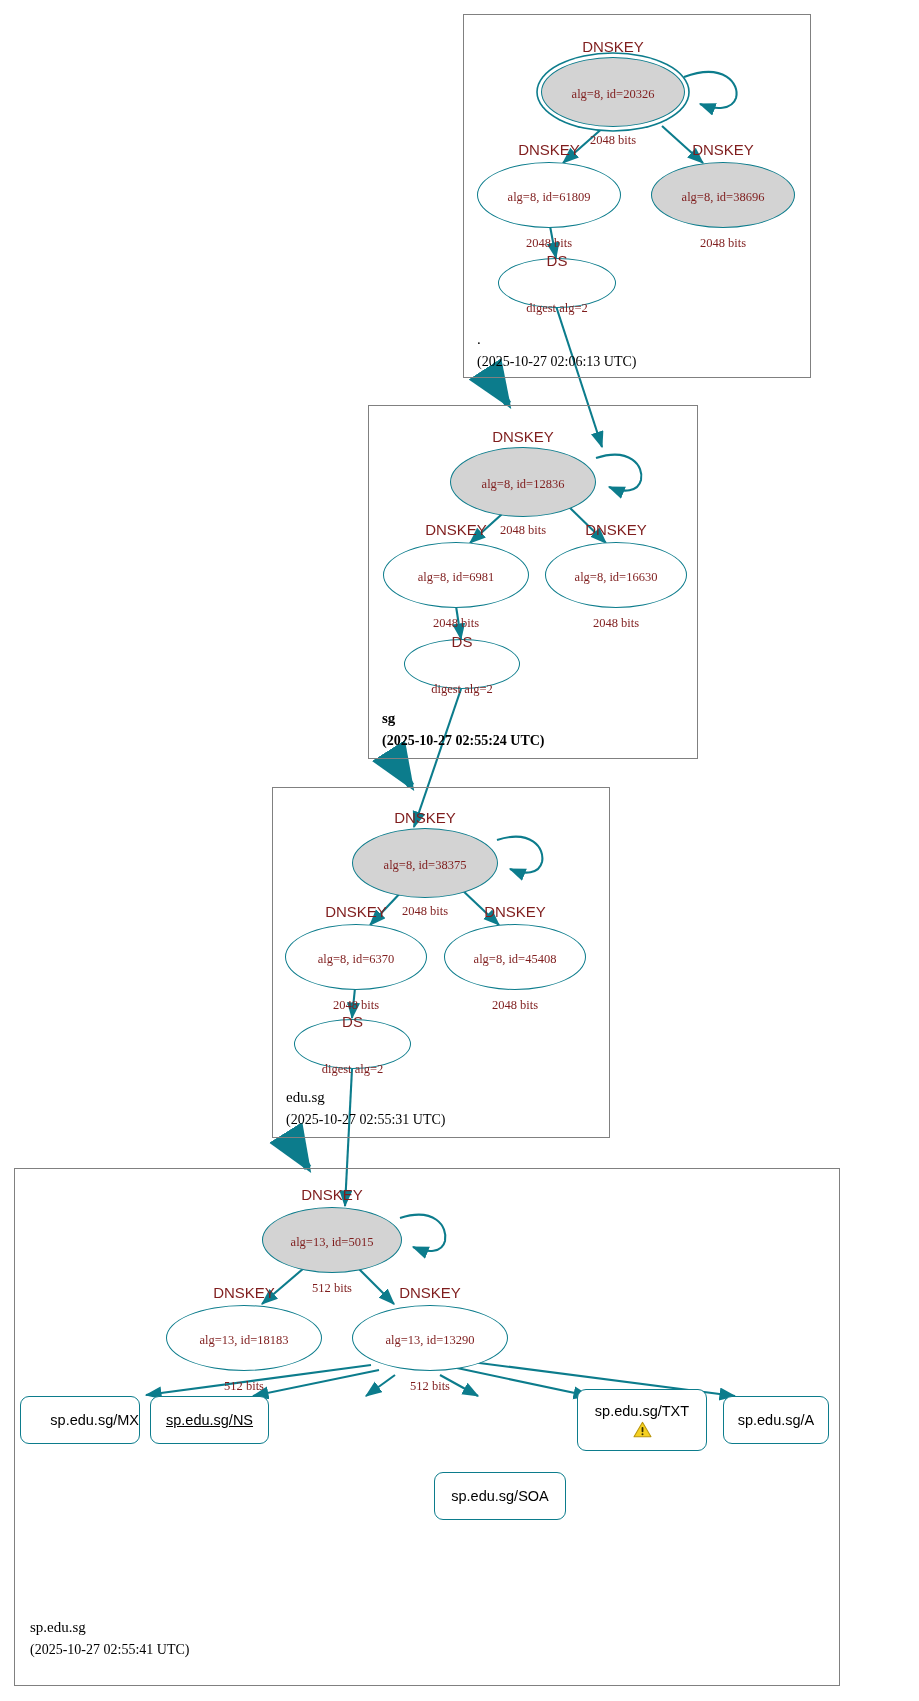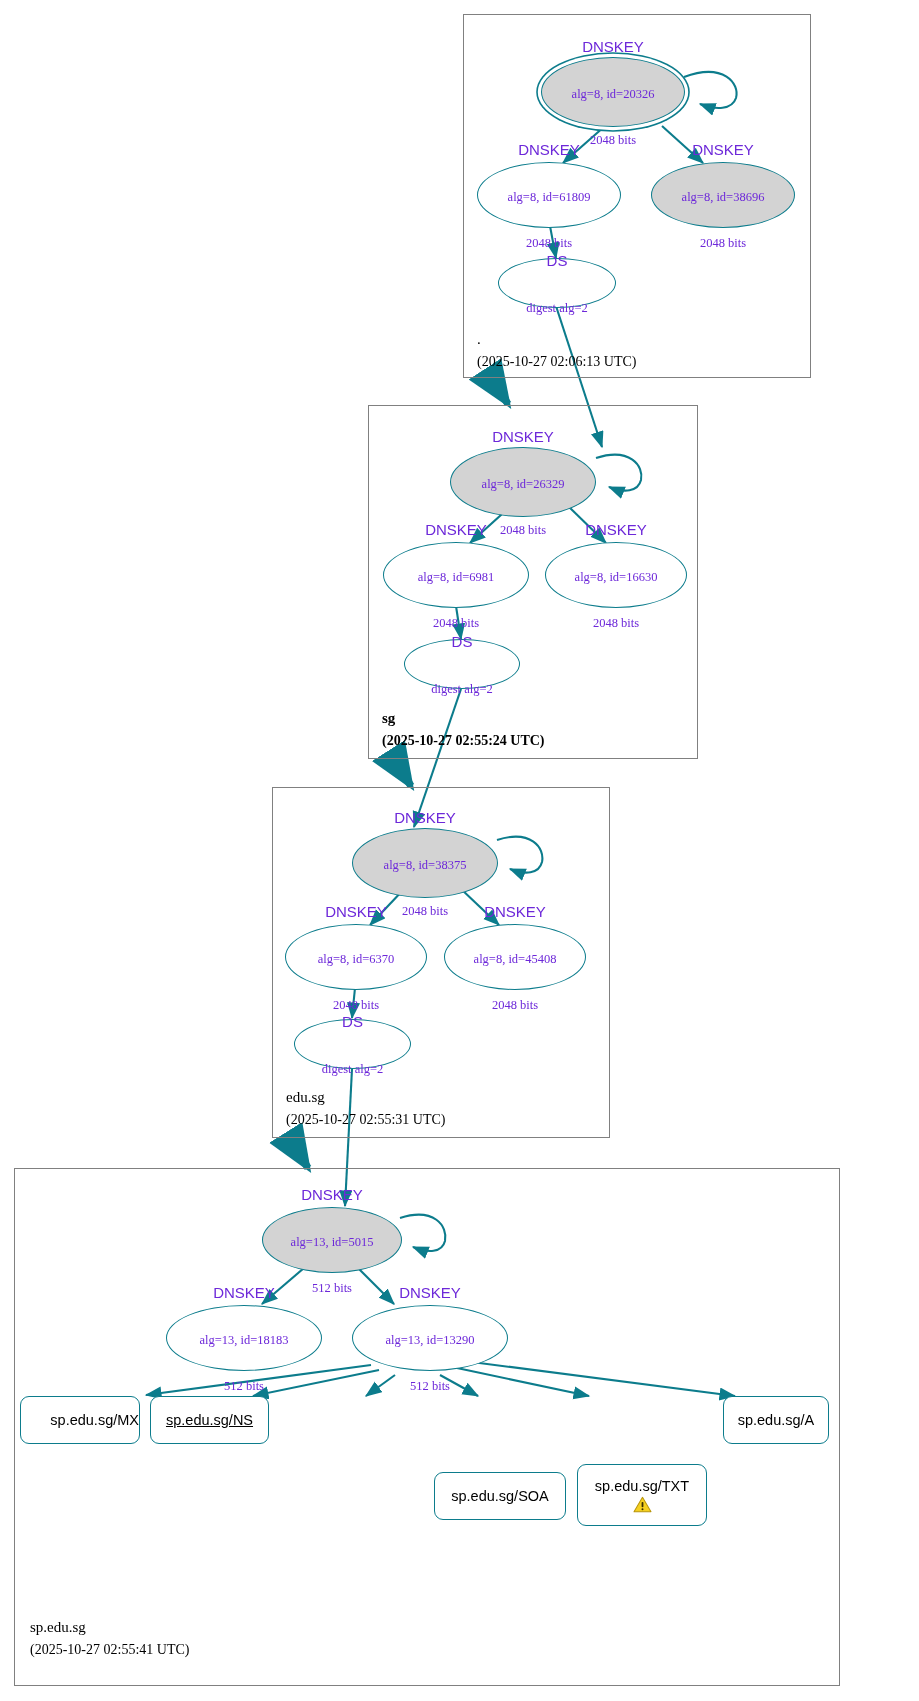--- a/index.html
+++ b/index.html
@@ -4,21 +4,21 @@
 <style>
   html,body{margin:0;padding:0;background:#ffffff;}
   body{font-family:"Liberation Serif", serif;}
   #stage{position:relative;width:919px;height:1701px;overflow:hidden;background:#fff;}
   svg.layer{position:absolute;left:0;top:0;width:919px;height:1701px;}
   .zonebox{position:absolute;border:1px solid #808080;background:transparent;box-sizing:border-box;}
   .zonelabel{position:absolute;font-family:"Liberation Serif", serif;color:#000;white-space:nowrap;}
   .zonelabel .zname{font-size:15px;line-height:18px;display:block;}
   .zonelabel .ztime{font-size:14px;line-height:18px;display:block;margin-top:5px;}
   .node{position:absolute;display:flex;flex-direction:column;align-items:center;justify-content:center;
-        box-sizing:border-box;text-align:center;color:#6d28d9;}
+        box-sizing:border-box;text-align:center;color:#7f1d1d;}
   .ell{border:1.6px solid #0c7c8c;border-radius:50%;background:#ffffff;}
   .ell.gray{background:#d3d3d3;}
   .ell.anchor{box-shadow:0 0 0 3.2px #ffffff, 0 0 0 4.8px #0c7c8c;}
   .n-title{font-family:"Liberation Sans", sans-serif;font-size:15px;line-height:17px;}
   .n-sub{font-family:"Liberation Serif", serif;font-size:12.5px;line-height:14px;margin-top:32px;}
   .rrbox{position:absolute;border:1.6px solid #0c7c8c;border-radius:9px;background:#fff;
          display:flex;flex-direction:column;align-items:center;justify-content:center;}
   .rr-title{font-family:"Liberation Sans", sans-serif;font-size:14.5px;line-height:17px;color:#000;}
   .warn{width:19px;height:17px;margin-top:1px;}
 </style>
@@ -120,21 +120,21 @@
   </div>
 
   <div class="zonebox" style="left:368px;top:405px;width:330px;height:354px;"></div>
   <div class="zonelabel" style="left:382px;top:709px;font-weight:bold;">
     <span class="zname">sg</span>
     <span class="ztime">(2025-10-27 02:55:24 UTC)</span>
   </div>
 
   <div class="node ell gray" style="left:450px;top:447px;width:146px;height:70px;">
     <div class="n-title">DNSKEY</div>
-    <div class="n-sub">alg=8, id=26329</div>
+    <div class="n-sub">alg=8, id=12836</div>
     <div class="n-sub">2048 bits</div>
   </div>
 
   <div class="node ell" style="left:383px;top:542px;width:146px;height:66px;">
     <div class="n-title">DNSKEY</div>
     <div class="n-sub">alg=8, id=6981</div>
     <div class="n-sub">2048 bits</div>
   </div>
 
   <div class="node ell" style="left:545px;top:542px;width:142px;height:66px;">
@@ -207,21 +207,21 @@
 
   <div class="rrbox" style="left:150px;top:1396px;width:117px;height:46px;text-decoration:underline;">
     <div class="rr-title">sp.edu.sg/NS</div>
   </div>
 
 
   <div class="rrbox" style="left:434px;top:1472px;width:130px;height:46px;">
     <div class="rr-title">sp.edu.sg/SOA</div>
   </div>
 
-  <div class="rrbox" style="left:577px;top:1464px;width:128px;height:60px;">
+  <div class="rrbox" style="left:577px;top:1389px;width:128px;height:60px;">
     <div class="rr-title">sp.edu.sg/TXT</div>
     <svg class="warn" viewBox="0 0 20 18">
       <path d="M10 1.4 L19 16.6 L1 16.6 Z" fill="#f5d020" stroke="#b9950c" stroke-width="1.1" stroke-linejoin="round"></path>
       <rect x="9.05" y="6.3" width="1.9" height="5.6" rx="0.8" fill="#3a2f00"></rect>
       <circle cx="10" cy="14.1" r="1.05" fill="#3a2f00"></circle>
     </svg>
   </div>
 
   <div class="rrbox" style="left:723px;top:1396px;width:104px;height:46px;">
     <div class="rr-title">sp.edu.sg/A</div>

